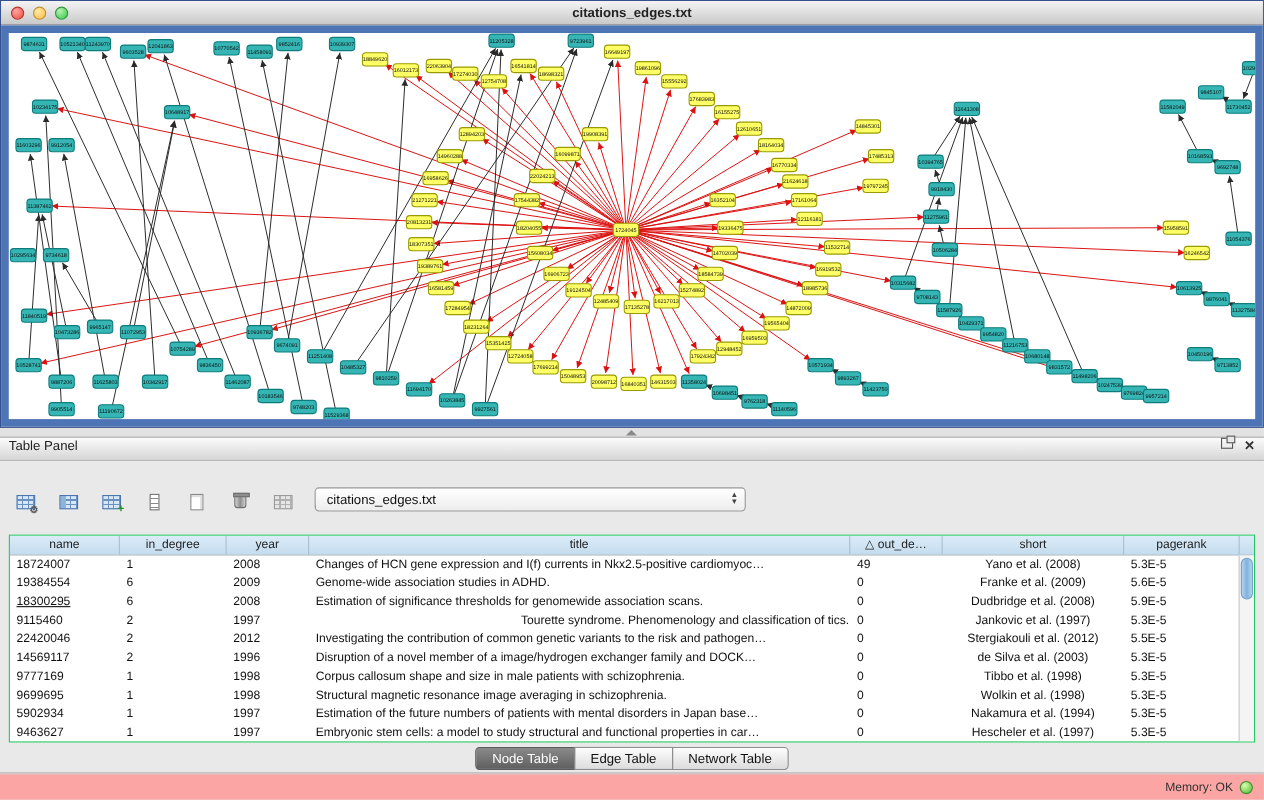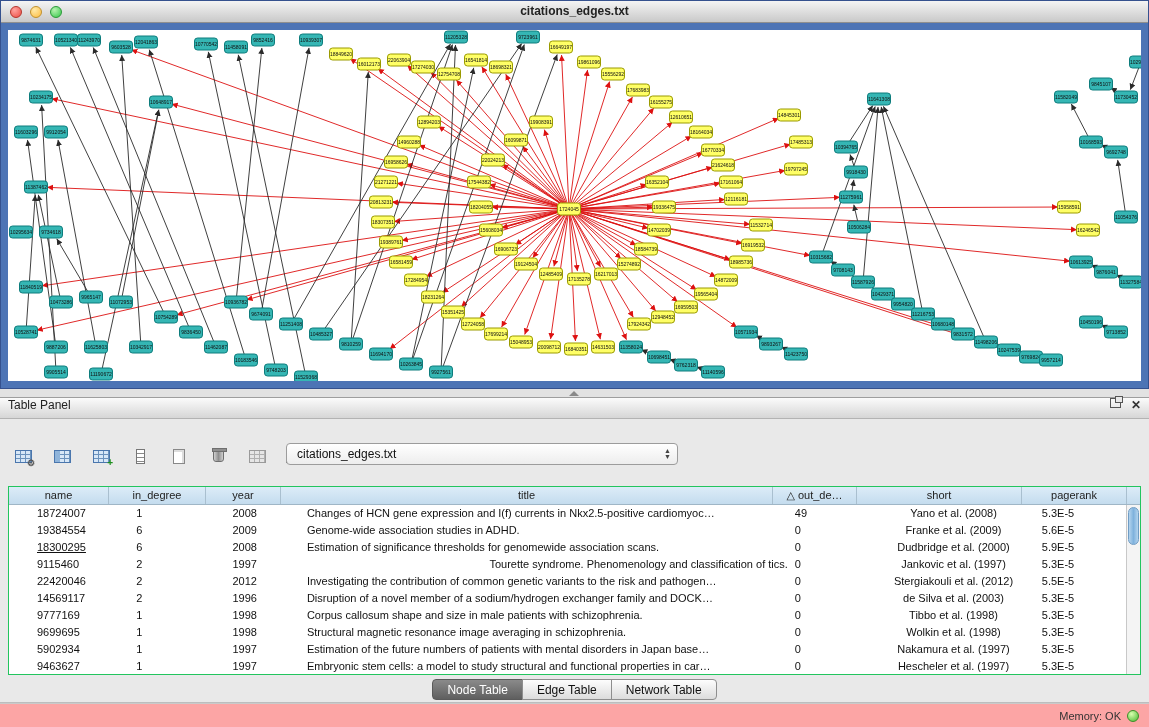--- a/index.html
+++ b/index.html
@@ -111,21 +111,21 @@
   .table-wrap {
     position:absolute; top:88px; left:8px; width:1133px; height:189px;
     background:#fff; border:1px solid #22c55e;
     overflow:hidden;
   }
   .thead { display:flex; height:18px; background:linear-gradient(#dcecf8,#c4dcee); border-bottom:1px solid #9fb6c6; }
   .th {
     font-size:11px; color:#222; text-align:center; line-height:17px;
     border-right:1px solid #a9bfcf; overflow:hidden; white-space:nowrap;
   }
-  .tbody { position:relative;padding-left:22px; }
+  .tbody { position:relative; }
   .trow { display:flex; height:17px; }
   .td {
     font-size:11px; color:#111; line-height:17px;
     padding-left:6px; overflow:hidden; white-space:nowrap;
     border-right:1px solid transparent;
   }
   .td.center { text-align:center; padding-left:0; }
   .vscroll {
     position:absolute; top:18px; right:0; width:14px; bottom:0;
     background:#f4f4f4; border-left:1px solid #c8c8c8;
@@ -978,21 +978,21 @@
           <div class="td" style="width: 84px;">0</div>
           <div class="td center" style="width: 165px;">Franke et al. (2009)</div>
           <div class="td" style="width: 105px;">5.6E-5</div>
         </div>
         <div class="trow">
           <div class="td" style="width: 100px; text-decoration: underline;">18300295</div>
           <div class="td" style="width: 97px;">6</div>
           <div class="td" style="width: 75px;">2008</div>
           <div class="td" style="width: 492px;">Estimation of significance thresholds for genomewide association scans.</div>
           <div class="td" style="width: 84px;">0</div>
-          <div class="td center" style="width: 165px;">Dudbridge et al. (2000)</div>
+          <div class="td center" style="width: 165px;">Dudbridge et al. (2008)</div>
           <div class="td" style="width: 105px;">5.9E-5</div>
         </div>
         <div class="trow">
           <div class="td" style="width: 100px;">9115460</div>
           <div class="td" style="width: 97px;">2</div>
           <div class="td" style="width: 75px;">1997</div>
           <div class="td" style="width: 492px; text-align: right;">Tourette syndrome. Phenomenology and classification of tics.</div>
           <div class="td" style="width: 84px;">0</div>
           <div class="td center" style="width: 165px;">Jankovic et al. (1997)</div>
           <div class="td" style="width: 105px;">5.3E-5</div>
@@ -1003,21 +1003,21 @@
           <div class="td" style="width: 75px;">2012</div>
           <div class="td" style="width: 492px;">Investigating the contribution of common genetic variants to the risk and pathogen…</div>
           <div class="td" style="width: 84px;">0</div>
           <div class="td center" style="width: 165px;">Stergiakouli et al. (2012)</div>
           <div class="td" style="width: 105px;">5.5E-5</div>
         </div>
         <div class="trow">
           <div class="td" style="width: 100px;">14569117</div>
           <div class="td" style="width: 97px;">2</div>
           <div class="td" style="width: 75px;">1996</div>
-          <div class="td" style="width: 492px;">Disruption of a novel member of a sodium/hydrogen exchanger family and DOCK…</div>
+          <div class="td" style="width: 492px;">Disruption of a novel member of a image/hydrogen exchanger family and DOCK…</div>
           <div class="td" style="width: 84px;">0</div>
           <div class="td center" style="width: 165px;">de Silva et al. (2003)</div>
           <div class="td" style="width: 105px;">5.3E-5</div>
         </div>
         <div class="trow">
           <div class="td" style="width: 100px;">9777169</div>
           <div class="td" style="width: 97px;">1</div>
           <div class="td" style="width: 75px;">1998</div>
           <div class="td" style="width: 492px;">Corpus callosum shape and size in male patients with schizophrenia.</div>
           <div class="td" style="width: 84px;">0</div>
@@ -1032,21 +1032,21 @@
           <div class="td" style="width: 84px;">0</div>
           <div class="td center" style="width: 165px;">Wolkin et al. (1998)</div>
           <div class="td" style="width: 105px;">5.3E-5</div>
         </div>
         <div class="trow">
           <div class="td" style="width: 100px;">5902934</div>
           <div class="td" style="width: 97px;">1</div>
           <div class="td" style="width: 75px;">1997</div>
           <div class="td" style="width: 492px;">Estimation of the future numbers of patients with mental disorders in Japan base…</div>
           <div class="td" style="width: 84px;">0</div>
-          <div class="td center" style="width: 165px;">Nakamura et al. (1997)</div>
+          <div class="td center" style="width: 165px;">Nakamura et al. (1994)</div>
           <div class="td" style="width: 105px;">5.3E-5</div>
         </div>
         <div class="trow">
           <div class="td" style="width: 100px;">9463627</div>
           <div class="td" style="width: 97px;">1</div>
           <div class="td" style="width: 75px;">1997</div>
           <div class="td" style="width: 492px;">Embryonic stem cells: a model to study structural and functional properties in car…</div>
           <div class="td" style="width: 84px;">0</div>
           <div class="td center" style="width: 165px;">Hescheler et al. (1997)</div>
           <div class="td" style="width: 105px;">5.3E-5</div>

